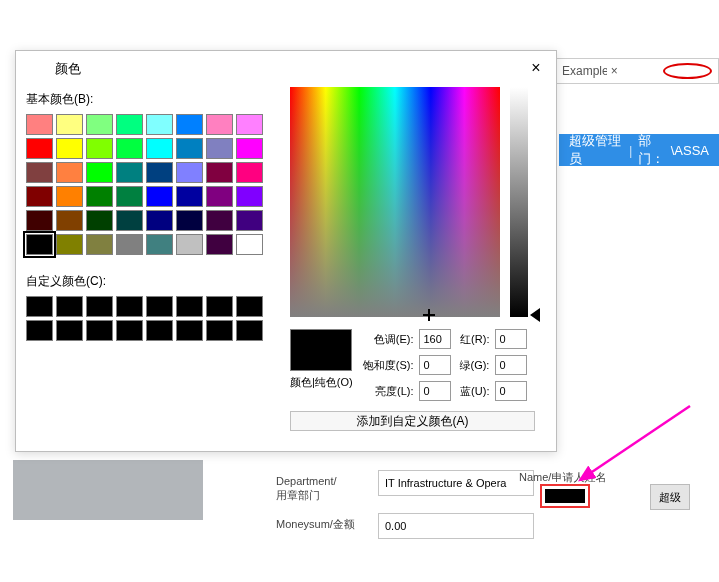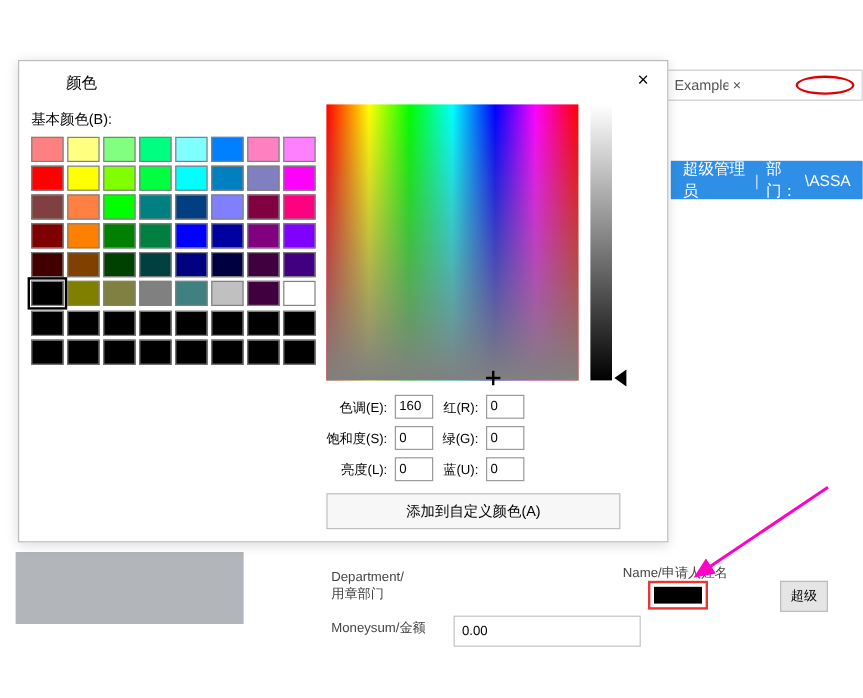--- a/index.html
+++ b/index.html
@@ -28,21 +28,21 @@
 
   
   .arrow { position: absolute; pointer-events: none; }
 
   
   .dialog { position: absolute; left: 15px; top: 50px; width: 542px; background: #fff; border: 1px solid #bdbdbd; box-shadow: 0 2px 10px rgba(0,0,0,.15); }
   .titlebar { display: flex; align-items: center; padding: 8px 10px; font-size: 13px; margin-left: 29px; }
   .titlebar .t { flex: 1; }
   .titlebar .x { width: 20px; height: 20px; text-align: center; line-height: 18px; font-size: 16px; cursor: pointer; }
 
-  .dlg-body { display: flex; padding: 0 10px 10px 10px; }
+  .dlg-body { display: flex; padding: 0 10px 20px 10px; gap: 18px; }
 
   .left-col { width: 246px; }
   .sect-label { margin: 4px 0 6px 0; font-size: 12px; }
 
   .basic-grid { display: grid; grid-template-columns: repeat(8, 27px); grid-auto-rows: 21px; gap: 3px; }
   .basic-grid .c { border: 1px solid #808080; cursor: pointer; }
   .basic-grid .c.sel { outline: 2px solid #000; outline-offset: 1px; }
 
   .custom-grid { display: grid; grid-template-columns: repeat(8, 27px); grid-auto-rows: 21px; gap: 3px; margin-top: 4px; }
   .custom-grid .c { background: #000; border: 1px solid #808080; cursor: pointer; }
@@ -71,21 +71,21 @@
 
   .preview-row { display: flex; gap: 10px; margin-top: 12px; align-items: flex-start; }
   .preview-block { display: flex; flex-direction: column; align-items: center; gap: 4px; }
   .preview-swatch { width: 62px; height: 42px; background: #000; border: 1px solid #808080; }
   .preview-swatch-lbl { font-size: 11px; }
 
   .hsv-grid { display: grid; grid-template-columns: auto 34px auto 34px; gap: 6px 6px; align-items: center; font-size: 11px; }
   .hsv-grid input { width: 32px; height: 20px; border: 1px solid #9a9a9a; text-align: left; padding: 0 3px; font-size: 11px; }
   .hsv-grid label { text-align: right; white-space: nowrap; }
 
-  .add-btn { width: 245px; height: 30px; margin-top: 10px; border: 1px solid #bfbfbf; background: #f7f7f7; font-size: 12px; cursor: pointer; }
+  .add-btn { width: 245px; height: 20px; margin-top: 10px; border: 1px solid #bfbfbf; background: #f7f7f7; font-size: 12px; cursor: pointer; }
 </style>
 </head>
 <body>
 
 <div class="bg-tab">
   <span>Examples - Apac</span>
   <span class="tab-close">×</span>
   <span class="red-circle"></span>
 </div>
 
@@ -95,20 +95,21 @@
   <span>部门：</span>
   <span>\ASSA</span>
 </div>
 
 <div class="bg-graybox"></div>
 
 <div class="form-area">
   <div class="form-row">
     <div class="form-lbl" style="white-space:pre-line;">Department/
 用章部门</div>
+    <input class="form-input" value="IT Infrastructure &amp; Opera" style="">
   </div>
   <div class="form-row">
     <div class="form-lbl">Moneysum/金额</div>
     <input class="form-input" value="0.00" style="">
   </div>
 </div>
 <div class="name-lbl">Name/申请人姓名</div>
 <div class="color-preview-box">
     <div class="swatch"></div>
   </div>
@@ -175,20 +176,21 @@
           <div class="c sel" style="background: rgb(0, 0, 0);"></div>
           <div class="c" style="background: rgb(128, 128, 0);"></div>
           <div class="c" style="background: rgb(128, 128, 64);"></div>
           <div class="c" style="background: rgb(128, 128, 128);"></div>
           <div class="c" style="background: rgb(64, 128, 128);"></div>
           <div class="c" style="background: rgb(192, 192, 192);"></div>
           <div class="c" style="background: rgb(64, 0, 64);"></div>
           <div class="c" style="background: rgb(255, 255, 255);"></div>
         </div>
 
+      <div class="sect-label" style="margin-top:18px;">自定义颜色(C):</div>
       <div class="custom-grid" id="custom-grid">
           <div class="c"></div>
           <div class="c"></div>
           <div class="c"></div>
           <div class="c"></div>
           <div class="c"></div>
           <div class="c"></div>
           <div class="c"></div>
           <div class="c"></div>
           <div class="c"></div>
@@ -208,20 +210,24 @@
       <div class="gradient-wrap">
         <div class="gradient-box">
           <div class="crosshair" id="crosshair" style="left: 66%; top: 99%;"></div>
         </div>
         <div class="lum-bar">
           <div class="lum-arrow" id="lum-arrow" style="top: 99%;"></div>
         </div>
       </div>
 
       <div class="preview-row">
+        <div class="preview-block">
+          <div class="preview-swatch"></div>
+          <div class="preview-swatch-lbl">颜色|纯色(O)</div>
+        </div>
         <div class="hsv-grid">
           <label>色调(E):</label>
           <input value="160" style="">
           <label>红(R):</label>
           <input value="0" style="">
 
           <label>饱和度(S):</label>
           <input value="0" style="">
           <label>绿(G):</label>
           <input value="0" style="">

